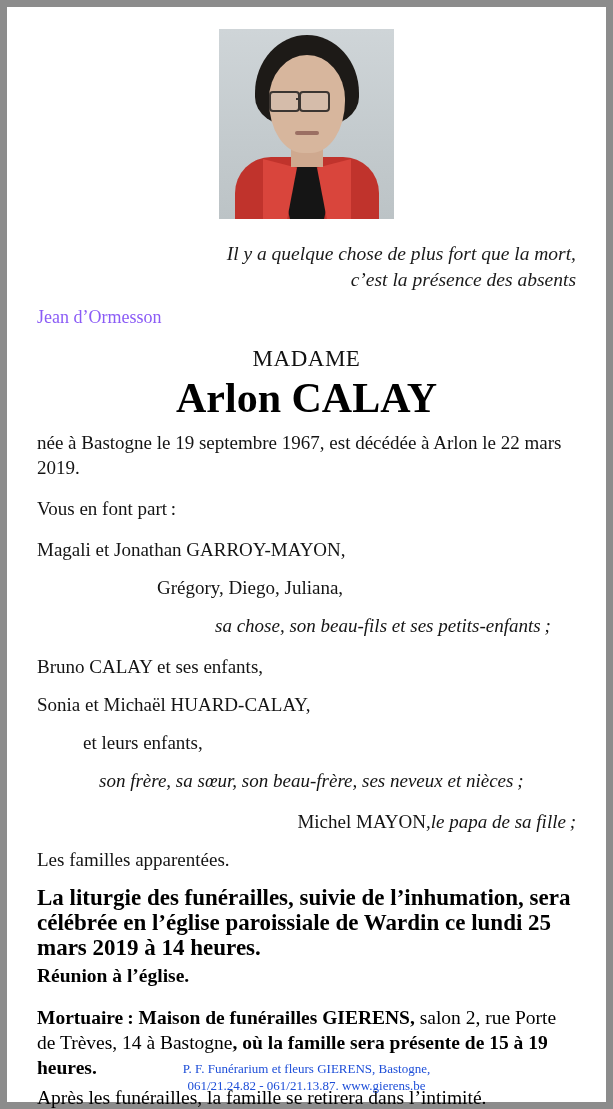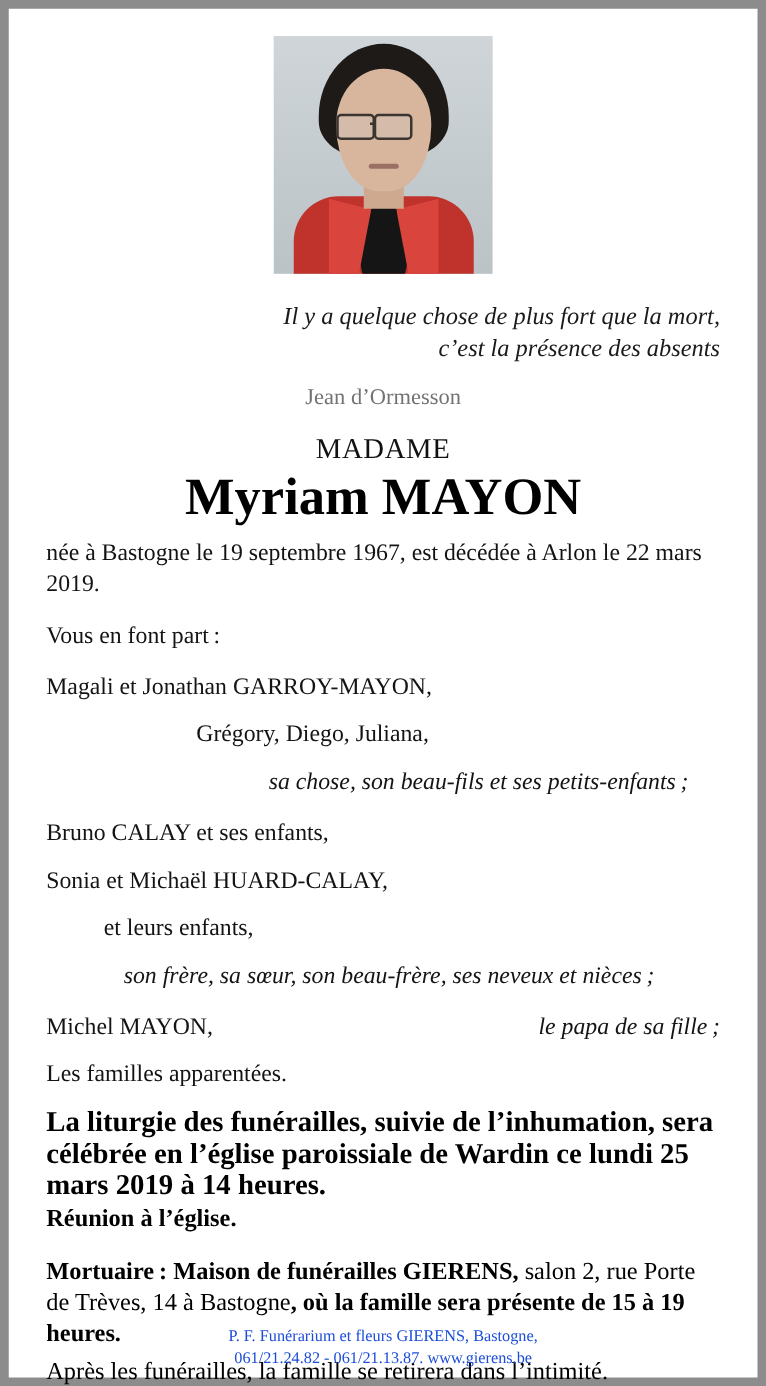--- a/index.html
+++ b/index.html
@@ -118,23 +118,23 @@
   .quote {
     margin-top: 22px;
     font-style: italic;
     font-size: 19.5px;
     line-height: 26px;
     text-align: right;
     color: #1a1a1a;
   }
   .quote-author {
     margin-top: 14px;
-    text-align: center;
+    text-align: left;
     font-size: 18px;
-    color: #737373;
+    color: #8b5cf6;
   }
   .madame {
     margin-top: 18px;
     text-align: center;
     font-variant: small-caps;
     letter-spacing: 0.5px;
     font-size: 23px;
     color: #111;
   }
   .name {
@@ -155,21 +155,21 @@
   }
   .gap-sm { margin-top: 16px; }
   .gap-xs { margin-top: 13px; }
   .indent-1 { padding-left: 120px; }
   .indent-2 { padding-left: 178px; }
   .indent-3 { padding-left: 46px; }
   .indent-4 { padding-left: 62px; }
   .ital { font-style: italic; }
   .row-split {
     display: flex;
-    justify-content: space-between;
+    justify-content: flex-end;
     align-items: baseline;
   }
   .bold {
     font-weight: bold;
   }
   .liturgy {
     margin-top: 13px;
     font-weight: bold;
     font-size: 23px;
     line-height: 25px;
@@ -228,21 +228,21 @@
 
   <div class="content">
 
     <div class="quote">
       <div>Il y a quelque chose de plus fort que la mort,</div>
       <div>c’est la présence des absents</div>
     </div>
     <div class="quote-author">Jean d’Ormesson</div>
 
     <div class="madame">MADAME</div>
-    <div class="name">Myriam MAYON</div>
+    <div class="name">Arlon CALAY</div>
 
     <div class="block birth">née à Bastogne le 19 septembre 1967, est décédée à Arlon le 22 mars 2019.</div>
 
     <div class="block gap-sm">Vous en font part :</div>
 
     <div class="block gap-sm">Magali et Jonathan GARROY-MAYON,</div>
     <div class="block gap-xs indent-1">Grégory, Diego, Juliana,</div>
     <div class="block gap-xs indent-2 ital">sa chose, son beau-fils et ses petits-enfants ;</div>
 
     <div class="block gap-sm">Bruno CALAY et ses enfants,</div>

